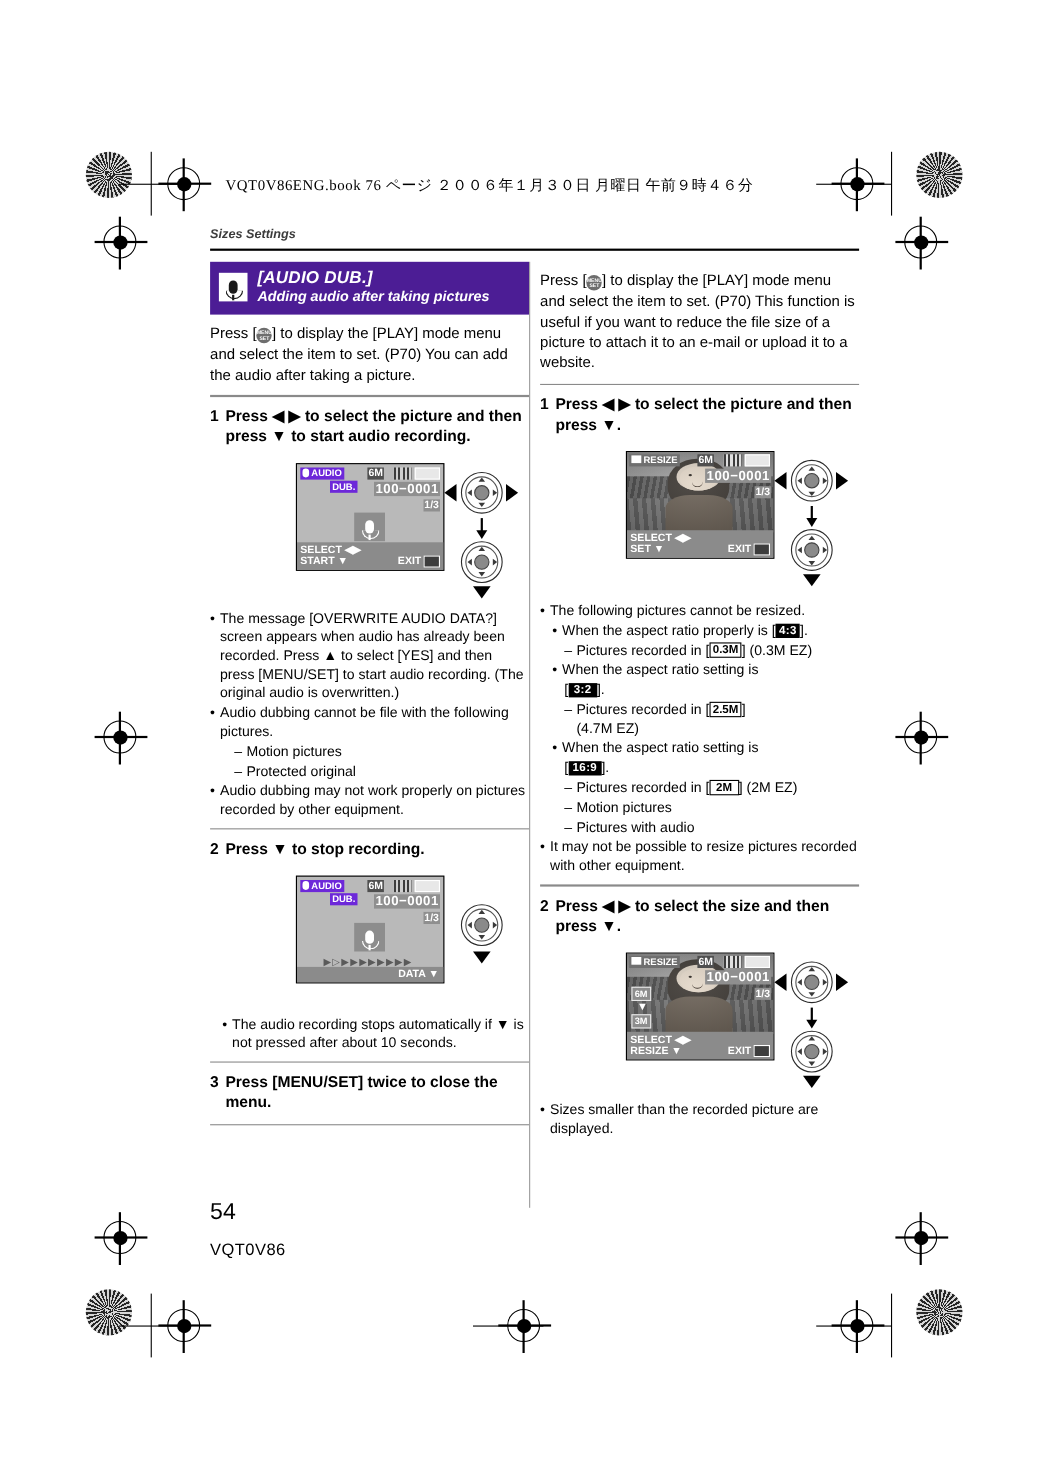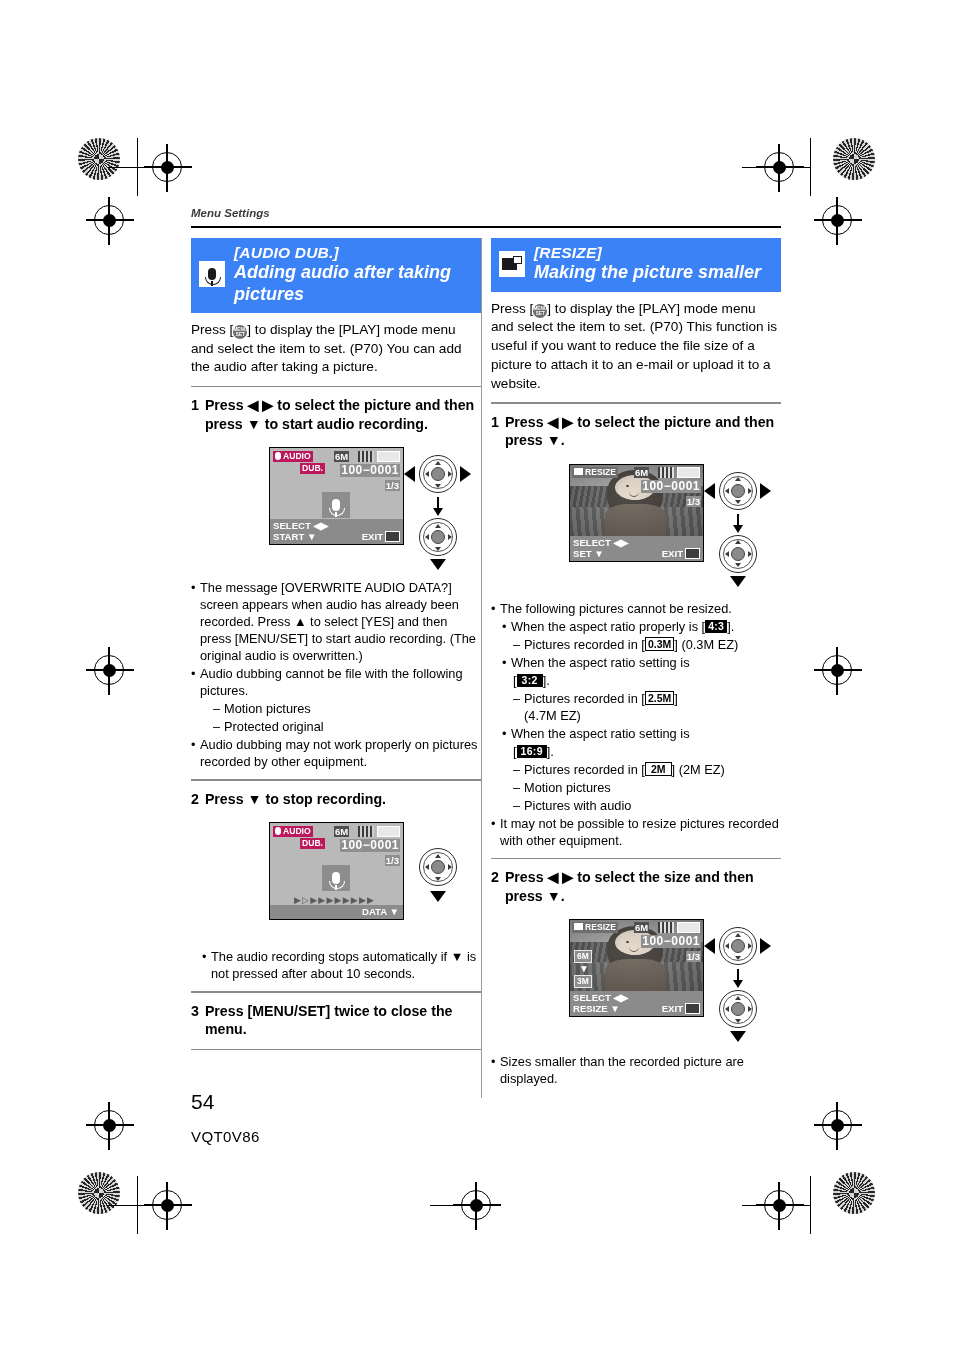--- a/index.html
+++ b/index.html
@@ -21,25 +21,25 @@
   .pagewrap{position:absolute;left:0;top:0;width:954px;height:1348px;}
   .jp-header{position:absolute;left:205px;top:160px;font-size:13.5px;letter-spacing:.5px;
      font-family:"Liberation Serif",serif;white-space:nowrap;}
   .running-head{position:absolute;left:191px;top:207px;font-size:11.5px;font-style:italic;font-weight:bold;color:#3b3b3b;}
   .rule-top{position:absolute;left:191px;top:226px;width:590px;height:1.5px;background:#000;}
   
   .col{position:absolute;top:238px;width:290px;}
   .col-left{left:191px;}
   .col-right{left:491px;}
   
-  .banner{background:#3b82f6;color:#fff;display:flex;align-items:center;padding:6px 8px 8px 8px;box-sizing:border-box;min-height:48px;}
+  .banner{background:#4c1d95;color:#fff;display:flex;align-items:center;padding:6px 8px 8px 8px;box-sizing:border-box;min-height:48px;}
   .banner-icon{width:26px;height:26px;background:#fff;margin-right:9px;flex:0 0 auto;display:flex;align-items:center;justify-content:center;}
   .banner-txt{line-height:1.18;}
   .banner-title{font-size:15.5px;font-style:italic;font-weight:bold;letter-spacing:.2px;}
-  .banner-sub{font-size:18px;font-style:italic;font-weight:bold;}
+  .banner-sub{font-size:13px;font-style:italic;font-weight:bold;}
   
   .mic{width:8px;height:12px;border-radius:4px 4px 4px 4px;background:#1a1a1a;position:relative;}
   .mic:after{content:"";position:absolute;left:50%;bottom:-6px;width:1.6px;height:5px;background:#1a1a1a;margin-left:-0.8px;}
   .mic-arc{position:absolute;left:50%;bottom:-5px;width:14px;height:7px;margin-left:-7px;border:1.6px solid #1a1a1a;border-top:none;border-radius:0 0 8px 8px;}
   
   .rs-glyph{position:relative;width:20px;height:15px;}
   .rs-glyph .big{position:absolute;left:0;top:2px;width:15px;height:12px;background:#1a1a1a;}
   .rs-glyph .sm{position:absolute;right:0;top:0;width:7px;height:6px;border:1.6px solid #1a1a1a;background:#fff;}
   
   .para{font-size:13.6px;line-height:1.38;margin-top:8px;}
@@ -60,21 +60,21 @@
   .chip-out{display:inline-block;border:1.3px solid #000;background:#fff;color:#000;font-size:10.5px;
      font-weight:bold;padding:0 2px;line-height:12px;vertical-align:1px;}
   .menuset{display:inline-block;width:14px;height:14px;border-radius:50%;background:#6d6d6d;
      color:#fff;font-size:4.6px;font-weight:bold;line-height:5px;text-align:center;vertical-align:-2px;
      padding-top:2px;box-sizing:border-box;letter-spacing:0;}
   .menuset i{font-style:normal;display:block;}
   
   .fig{position:relative;margin:10px 0 0 0;height:0;}
   .lcd{position:absolute;border:1.4px solid #000;background:#b9b9b9;box-sizing:border-box;}
   .lcd-bar{position:absolute;left:0;right:0;background:#8b8b8b;}
-  .lcd-lbl{position:absolute;background:#be185d;color:#fff;font-size:8.6px;font-weight:bold;
+  .lcd-lbl{position:absolute;background:#6d28d9;color:#fff;font-size:8.6px;font-weight:bold;
      padding:0 2px;line-height:11px;white-space:nowrap;}
   .lcd-lbl.dark{background:#6f6f6f;}
   .lcd-num{position:absolute;color:#fff;font-size:12px;font-weight:bold;background:#8f8f8f;
      padding:0 1px;line-height:13px;letter-spacing:.5px;}
   .lcd-small{position:absolute;color:#fff;font-size:9.5px;font-weight:bold;background:#8f8f8f;
      padding:0 1px;line-height:11px;}
   .lcd-foot{position:absolute;color:#fff;font-size:9.6px;font-weight:bold;white-space:nowrap;}
   .micbox{position:absolute;background:#8d8d8d;display:flex;align-items:center;justify-content:center;}
   .micbox .mic{background:#fff;}
   .micbox .mic:after{background:#fff;}
@@ -161,21 +161,22 @@
   <div class="cropline" style="left:108px;top:167px;width:62px;height:1.4px;"></div>
   <div class="cropline" style="left:137px;top:138px;width:1.4px;height:58px;"></div>
   <div class="cropline" style="left:742px;top:167px;width:68px;height:1.4px;"></div>
   <div class="cropline" style="left:810px;top:138px;width:1.4px;height:58px;"></div>
   <div class="cropline" style="left:108px;top:1205px;width:62px;height:1.4px;"></div>
   <div class="cropline" style="left:137px;top:1176px;width:1.4px;height:58px;"></div>
   <div class="cropline" style="left:742px;top:1205px;width:68px;height:1.4px;"></div>
   <div class="cropline" style="left:810px;top:1176px;width:1.4px;height:58px;"></div>
   <div class="cropline" style="left:430px;top:1205px;width:64px;height:1.4px;"></div>
 
-  <div class="running-head">Menu Settings</div>
+  <div class="jp-header">VQT0V86ENG.book   76 ページ   ２００６年１月３０日   月曜日   午前９時４６分</div>
+  <div class="running-head">Sizes Settings</div>
   <div class="rule-top"></div>
 
   <div class="col col-left">
 
     <div class="banner">
       <div class="banner-icon">
         <div class="mic">
             <div class="mic-arc"></div>
           </div>
       </div>
@@ -317,32 +318,20 @@
 
     <div class="step">
       <span class="step-num">3</span>
       <span>Press [MENU/SET] twice to close the menu.</span>
     </div>
     <div class="hr" style="margin-top:10px;"></div>
   </div>
 
   <div class="col col-right">
 
-    <div class="banner">
-      <div class="banner-icon">
-        <div class="rs-glyph">
-            <div class="big"></div>
-            <div class="sm"></div>
-          </div>
-      </div>
-      <div class="banner-txt">
-        <div class="banner-title">[RESIZE]</div>
-        <div class="banner-sub">Making the picture smaller</div>
-      </div>
-    </div>
 
     <div class="para">
       <span>Press [</span><span class="menuset"><i>MENU</i><i>SET</i></span><span>] to display the [PLAY] mode menu and select the item to set. (P70) This function is useful if you want to reduce the file size of a picture to attach it to an e-mail or upload it to a website.</span>
     </div>
 
     <div class="hr"></div>
 
     <div class="step">
       <span class="step-num">1</span>
       <span>Press ◀ ▶ to select the picture and then press ▼.</span>

